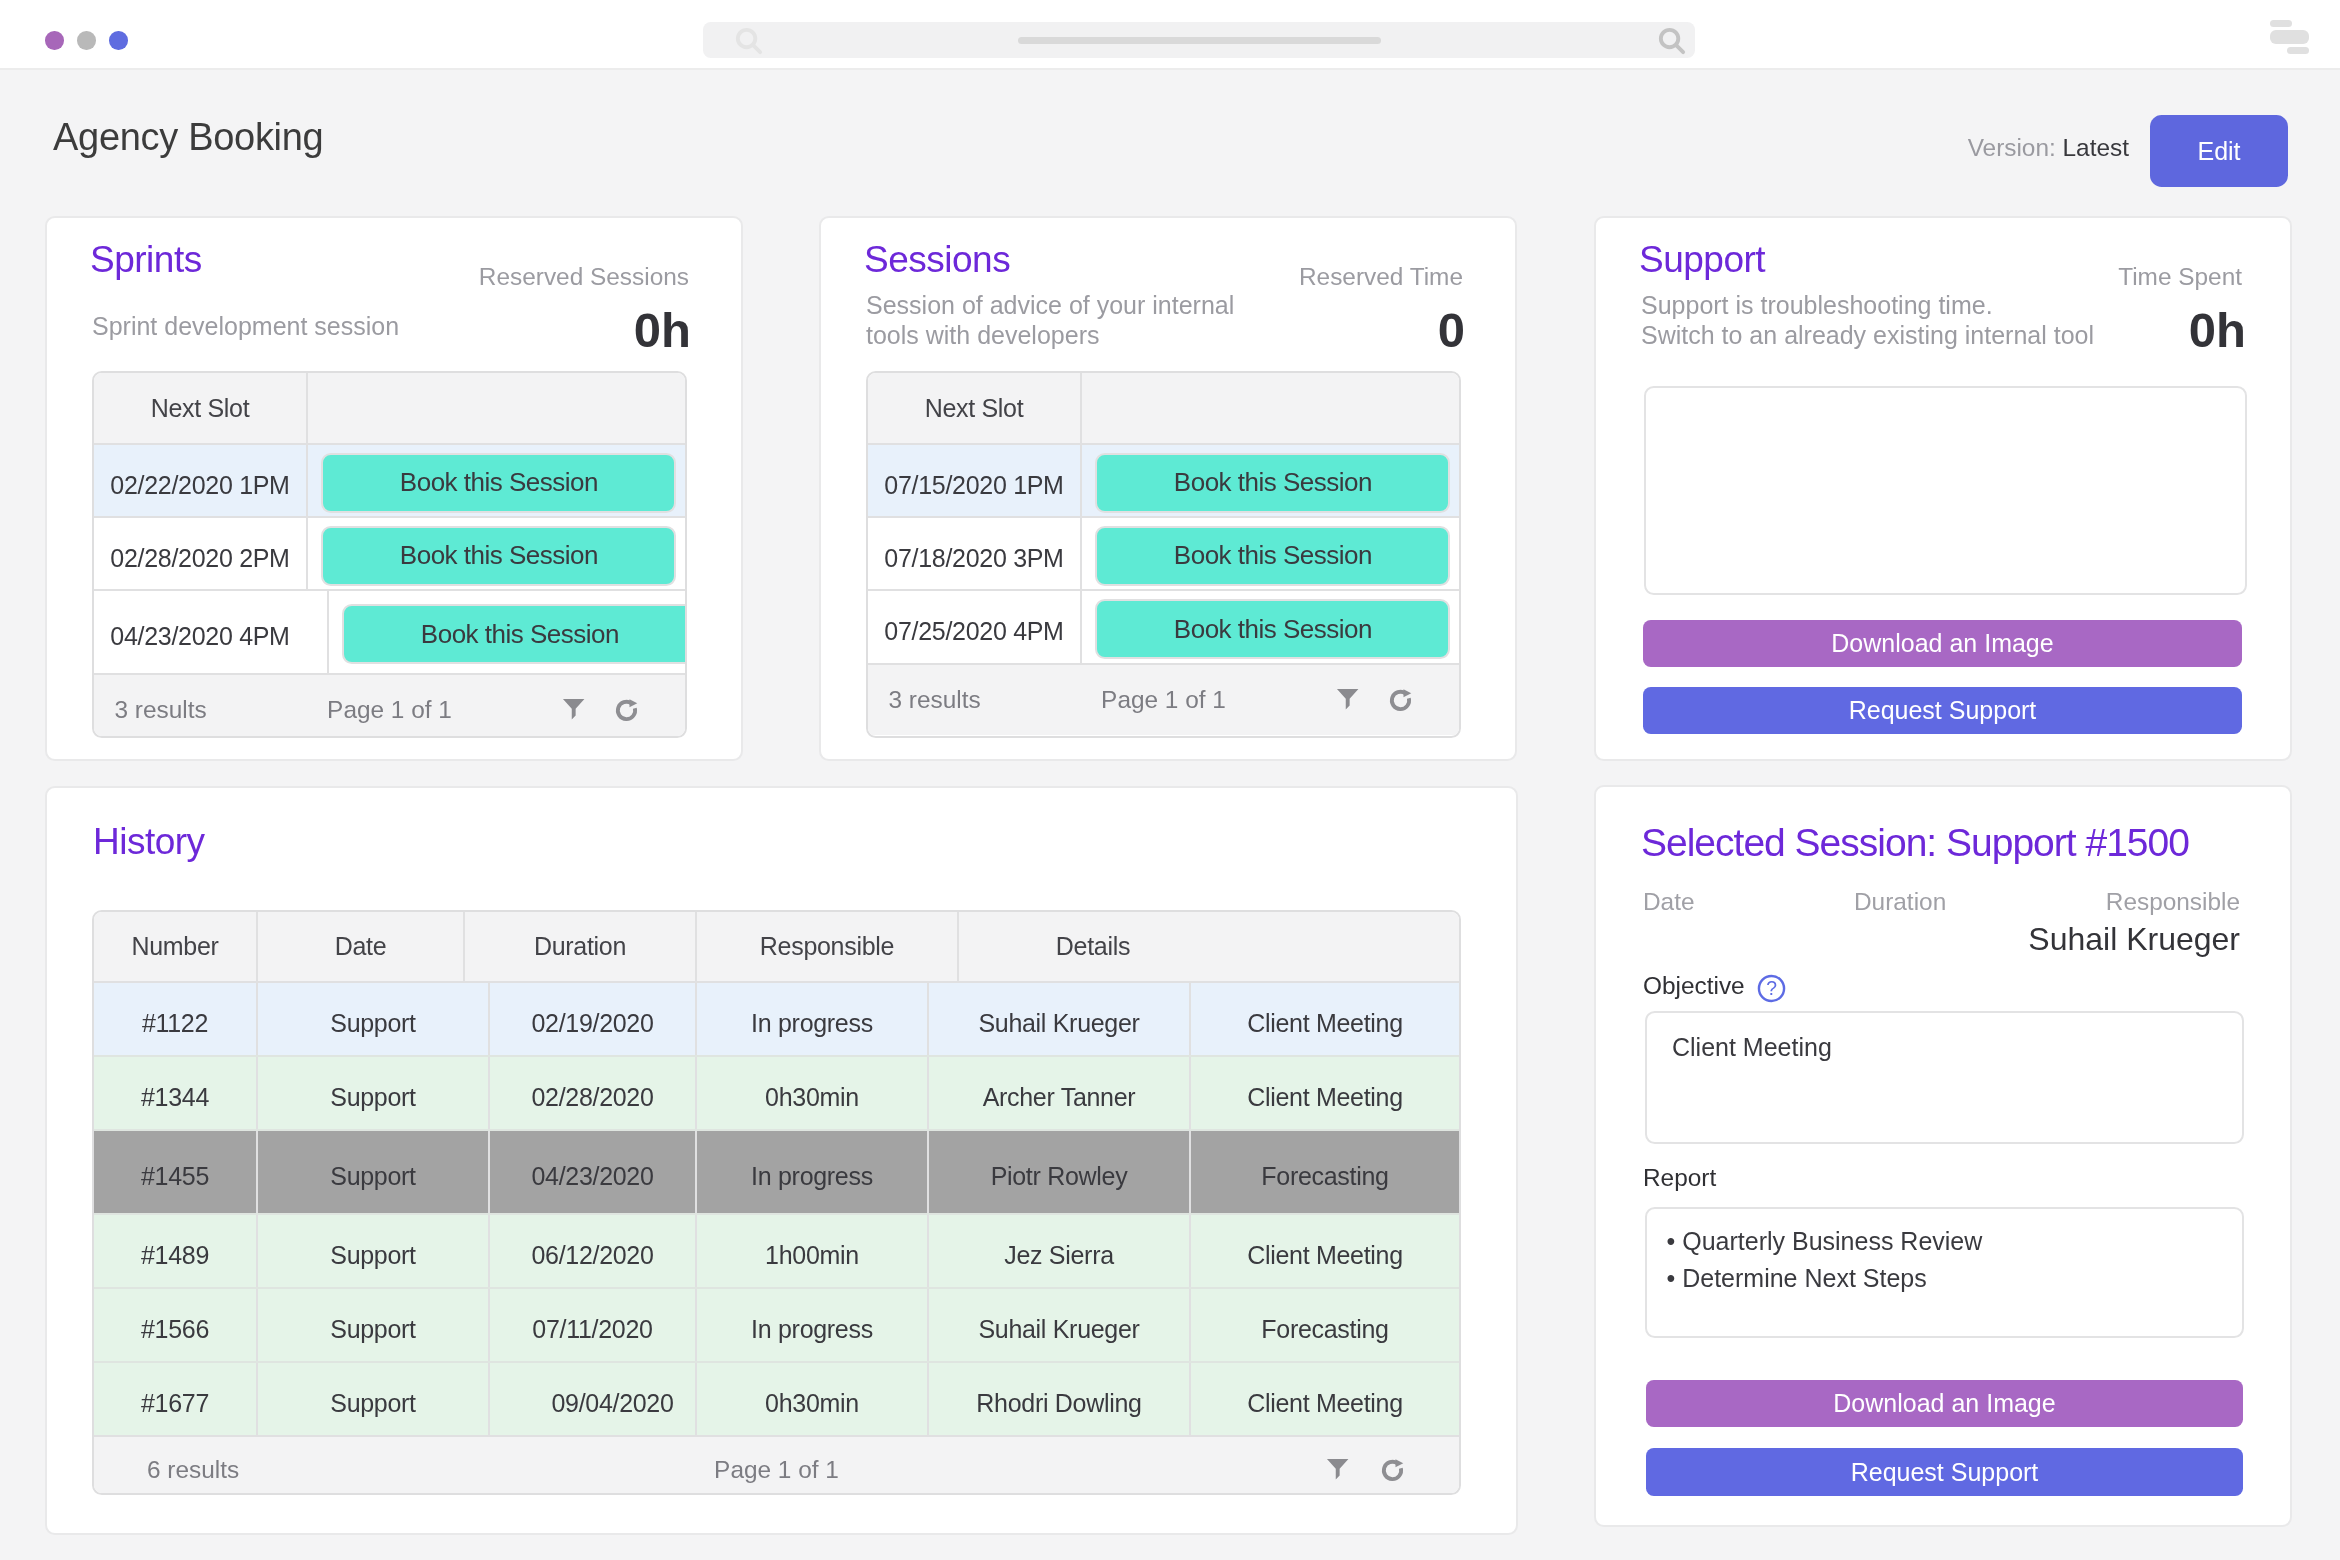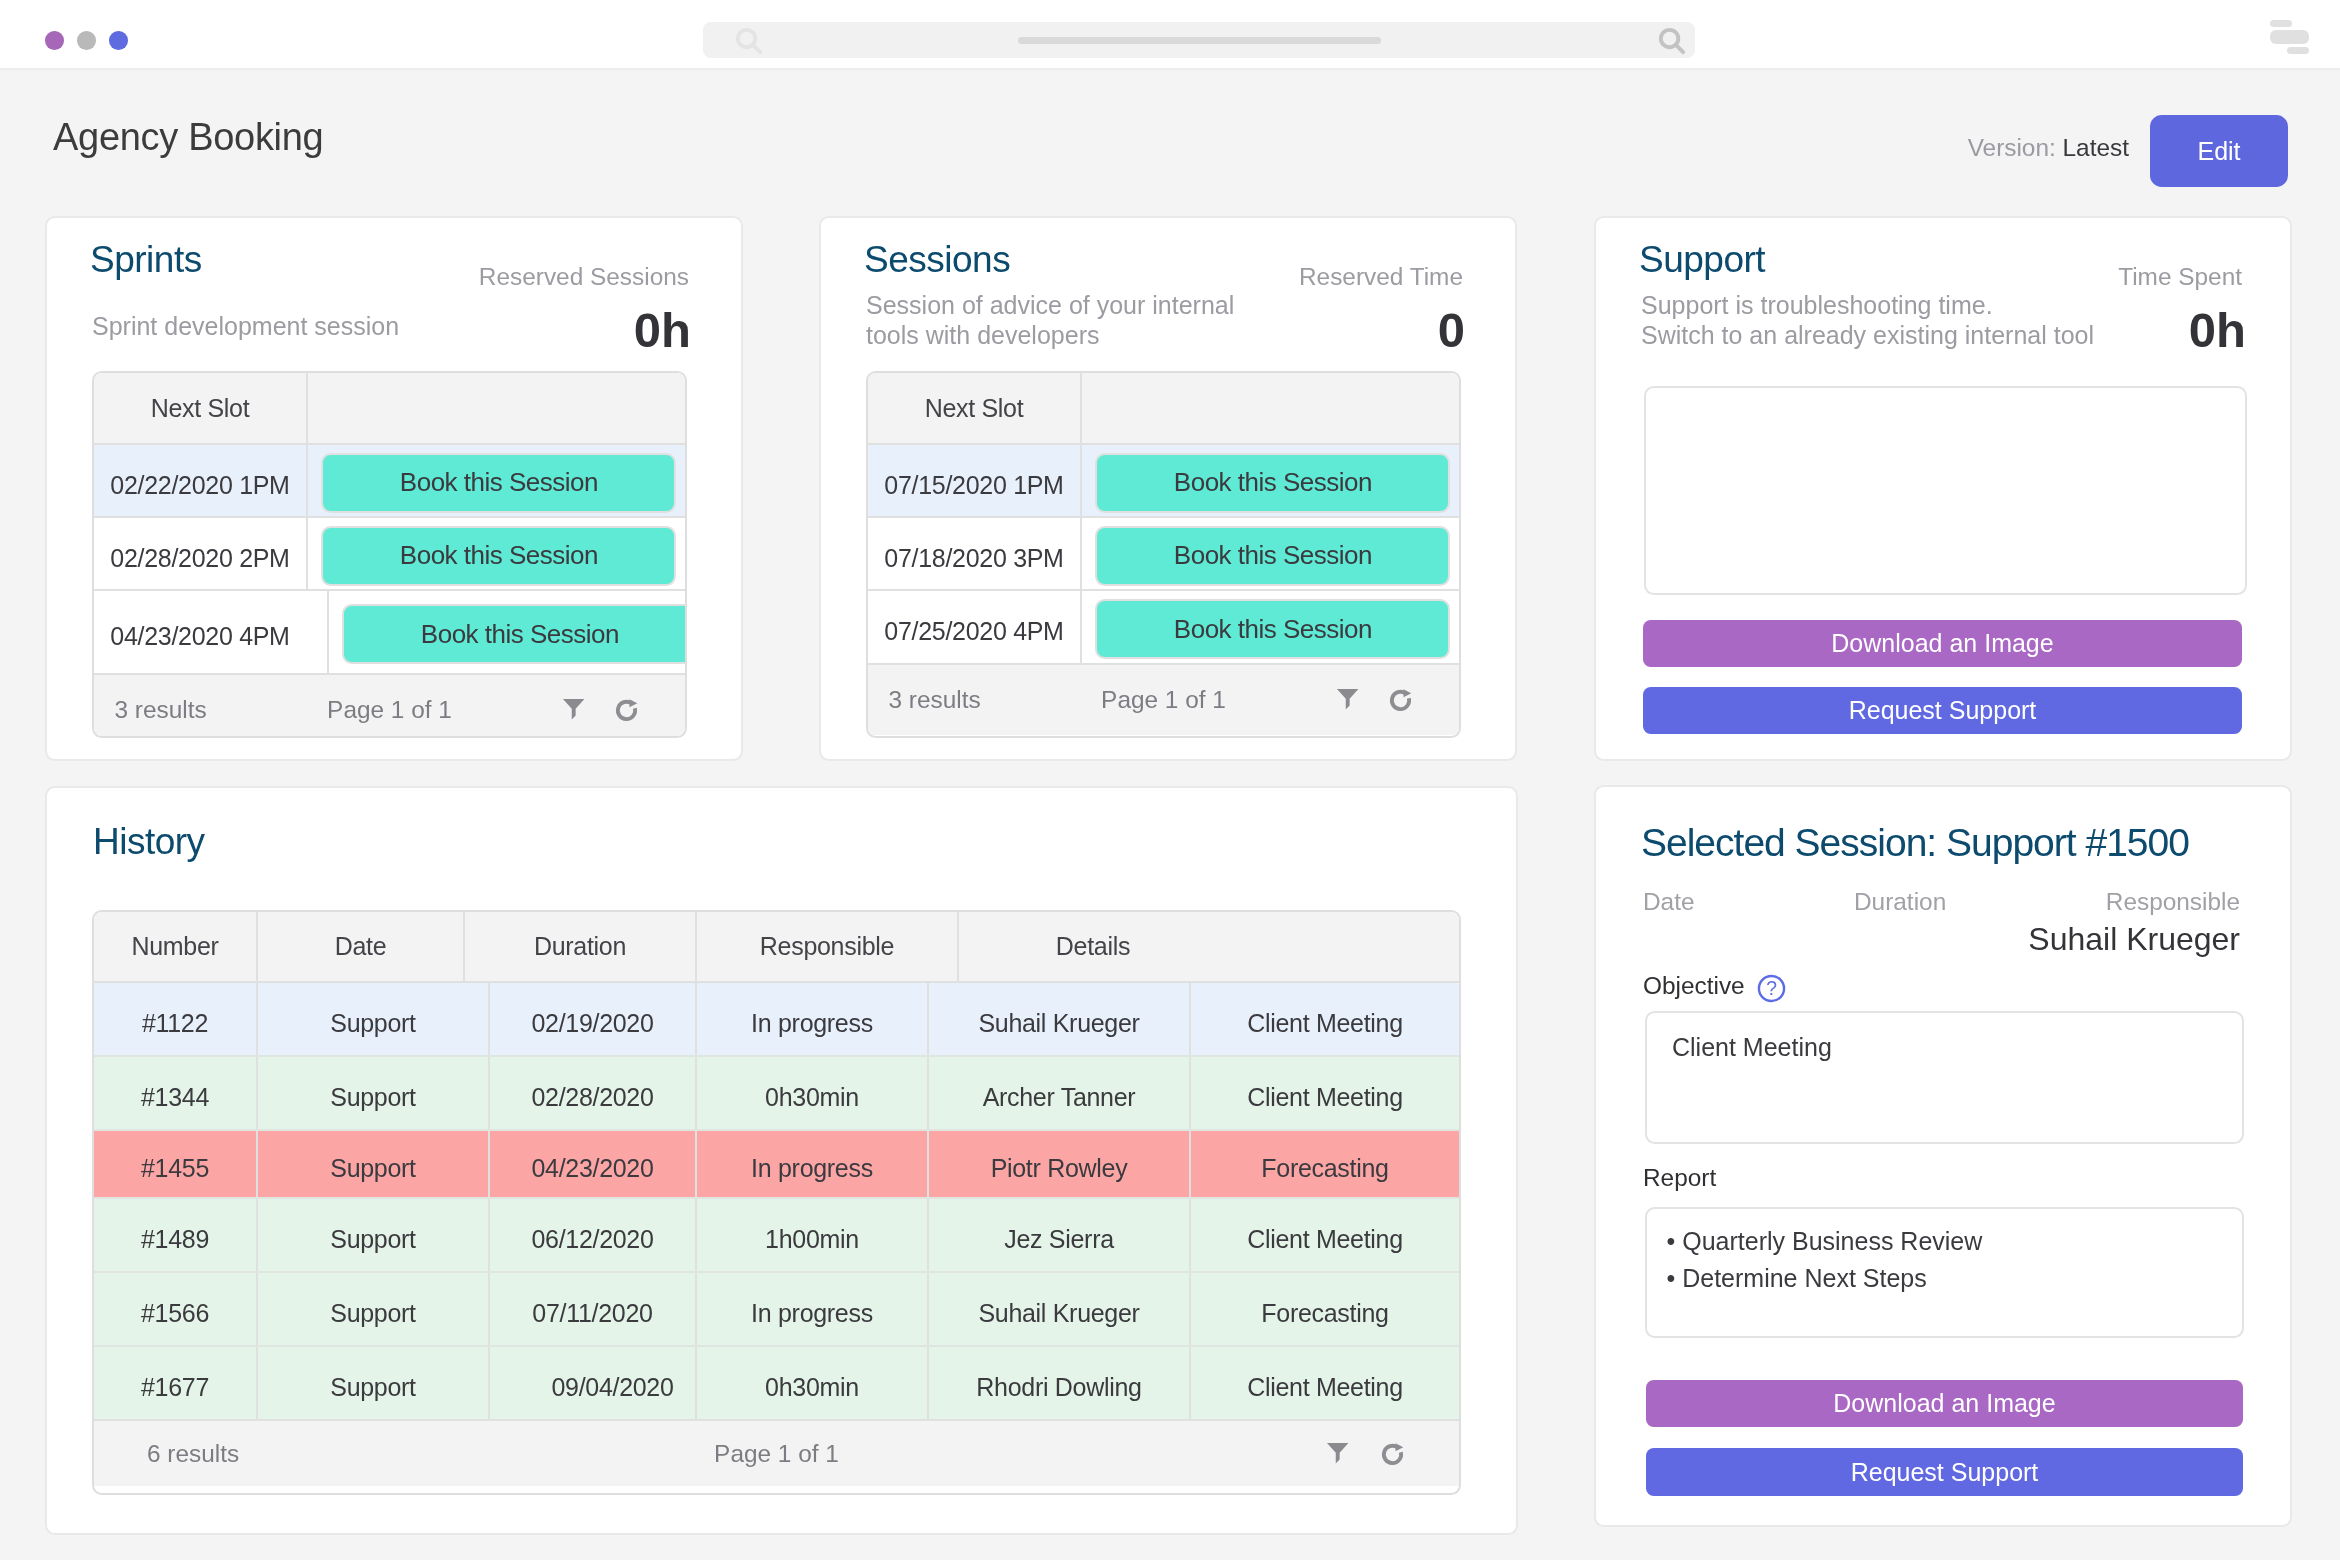--- a/index.html
+++ b/index.html
@@ -21,21 +21,21 @@
 .btn-edit { position:absolute; left:2150px; top:115px; width:138px; height:72px; background:#5e67de; border-radius:11.7px; color:#fff; font-size:25px; display:flex; align-items:center; justify-content:center; }
 
 
 .card { position:absolute; background:#fff; border:2px solid #e9e9ea; border-radius:9.8px; }
 #card-sprints  { left:45px;   top:216px; width:698px;  height:545px; }
 #card-sessions { left:819px;  top:216px; width:698px;  height:545px; }
 #card-support  { left:1594px; top:216px; width:698px;  height:545px; }
 #card-history  { left:45px;   top:786px; width:1473px; height:749px; }
 #card-selected { left:1594px; top:785px; width:698px;  height:742px; }
 
-.cardtitle { position:absolute; left:43px; top:20.5px; font-size:37px; color:#0c4a6e; letter-spacing:-0.5px; }
+.cardtitle { position:absolute; left:43px; top:20.5px; font-size:37px; color:#6d28d9; letter-spacing:-0.5px; }
 .carddesc { position:absolute; left:45px; font-size:25px; color:#9b9ba1; line-height:30px; }
 .rlabel { position:absolute; font-size:24.4px; color:#9b9ba1; }
 .rvalue { position:absolute; font-size:49px; font-weight:700; color:#333338; }
 
 
 .tbl { position:absolute; border:2px solid #dededf; border-radius:9.8px; overflow:hidden; background:#fff; }
 .trow { display:flex; width:100%; }
 .thead { background:#f3f3f4; height:70px; }
 .tcell { flex:0 0 auto; display:flex; align-items:center; justify-content:center; font-size:25px; letter-spacing:-0.3px; color:#3a3a3f; border-left:2px solid #e0e0e1; overflow:hidden; }
 .tcell:first-child { border-left:none; }
@@ -201,21 +201,21 @@
       <div class="tcell" style="width:270px;">Client Meeting</div>
     </div>
     <div class="trow hrow" style="height:74px; background:#e5f4e8; border-top:2px solid #dfe5e0;">
       <div class="tcell" style="width:162px;">#1344</div>
       <div class="tcell" style="width:232px;">Support</div>
       <div class="tcell" style="width:207px;">02/28/2020</div>
       <div class="tcell" style="width:232px;">0h30min</div>
       <div class="tcell" style="width:262px;">Archer Tanner</div>
       <div class="tcell" style="width:270px;">Client Meeting</div>
     </div>
-    <div class="trow hrow" style="height:68px; background:#fca5a5; border-top:2px solid #dfe5e0;">
+    <div class="trow hrow" style="height:84px; background:#a3a3a3; border-top:2px solid #dfe5e0;">
       <div class="tcell" style="width:162px;">#1455</div>
       <div class="tcell" style="width:232px;">Support</div>
       <div class="tcell" style="width:207px;">04/23/2020</div>
       <div class="tcell" style="width:232px;">In progress</div>
       <div class="tcell" style="width:262px;">Piotr Rowley</div>
       <div class="tcell" style="width:270px;">Forecasting</div>
     </div>
     <div class="trow hrow" style="height:74px; background:#e5f4e8; border-top:2px solid #dfe5e0;">
       <div class="tcell" style="width:162px;">#1489</div>
       <div class="tcell" style="width:232px;">Support</div>

